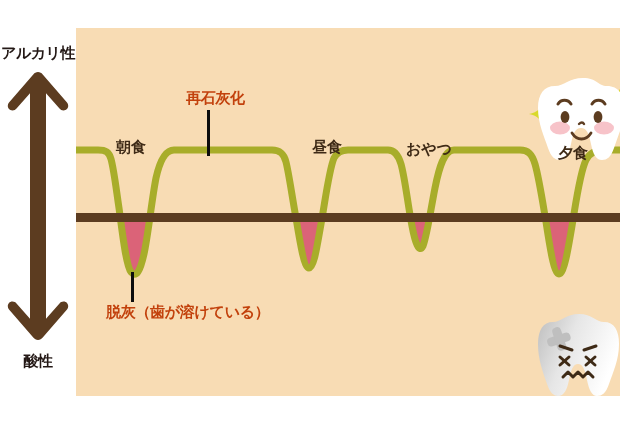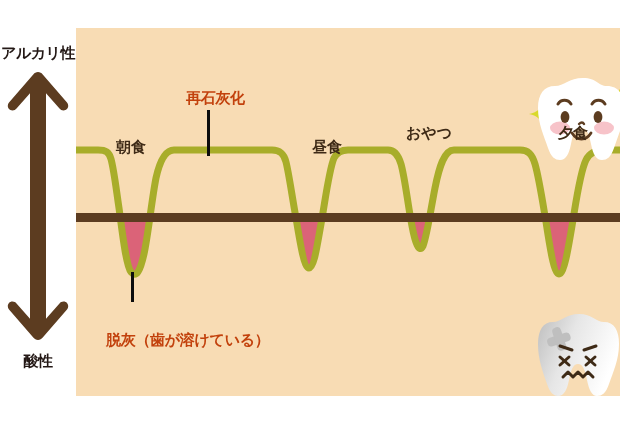--- a/index.html
+++ b/index.html
@@ -285,22 +285,22 @@
         <line x1="52" y1="57" x2="61" y2="65"></line>
         <line x1="61" y1="57" x2="52" y2="65"></line>
       </g>
 
       <path d="M29 77 L34 72 L39 77 L44 72 L49 77 L54 72 L59 77" stroke="#3E2A16" stroke-width="3" fill="none" stroke-linejoin="round" stroke-linecap="round"></path>
     </svg>
   </div>
 
   <div class="meal-label" style="left:116px; top:138px;">朝食</div>
   <div class="meal-label" style="left:294px; top:138px;margin-left:18px;">昼食</div>
-  <div class="meal-label" style="left:406px; top:124px;">おやつ</div>
-  <div class="meal-label" style="left:558px; top:124px;text-align:right;">夕食</div>
+  <div class="meal-label" style="left:406px; top:140px;">おやつ</div>
+  <div class="meal-label" style="left:558px; top:144px;text-align:right;">夕食</div>
 
   <div class="callout-text" style="left:186px; top:89px;">再石灰化</div>
   <div class="callout-line" style="left:207px; top:110px; height:46px;"></div>
 
   <div class="callout-line" style="left:131px; top:272px; height:30px;"></div>
-  <div class="callout-text" style="left:106px; top:303px;margin-top:28px;">脱灰（歯が溶けている）</div>
+  <div class="callout-text" style="left:106px; top:303px;">脱灰（歯が溶けている）</div>
 
 </div>
 
 </body></html>

